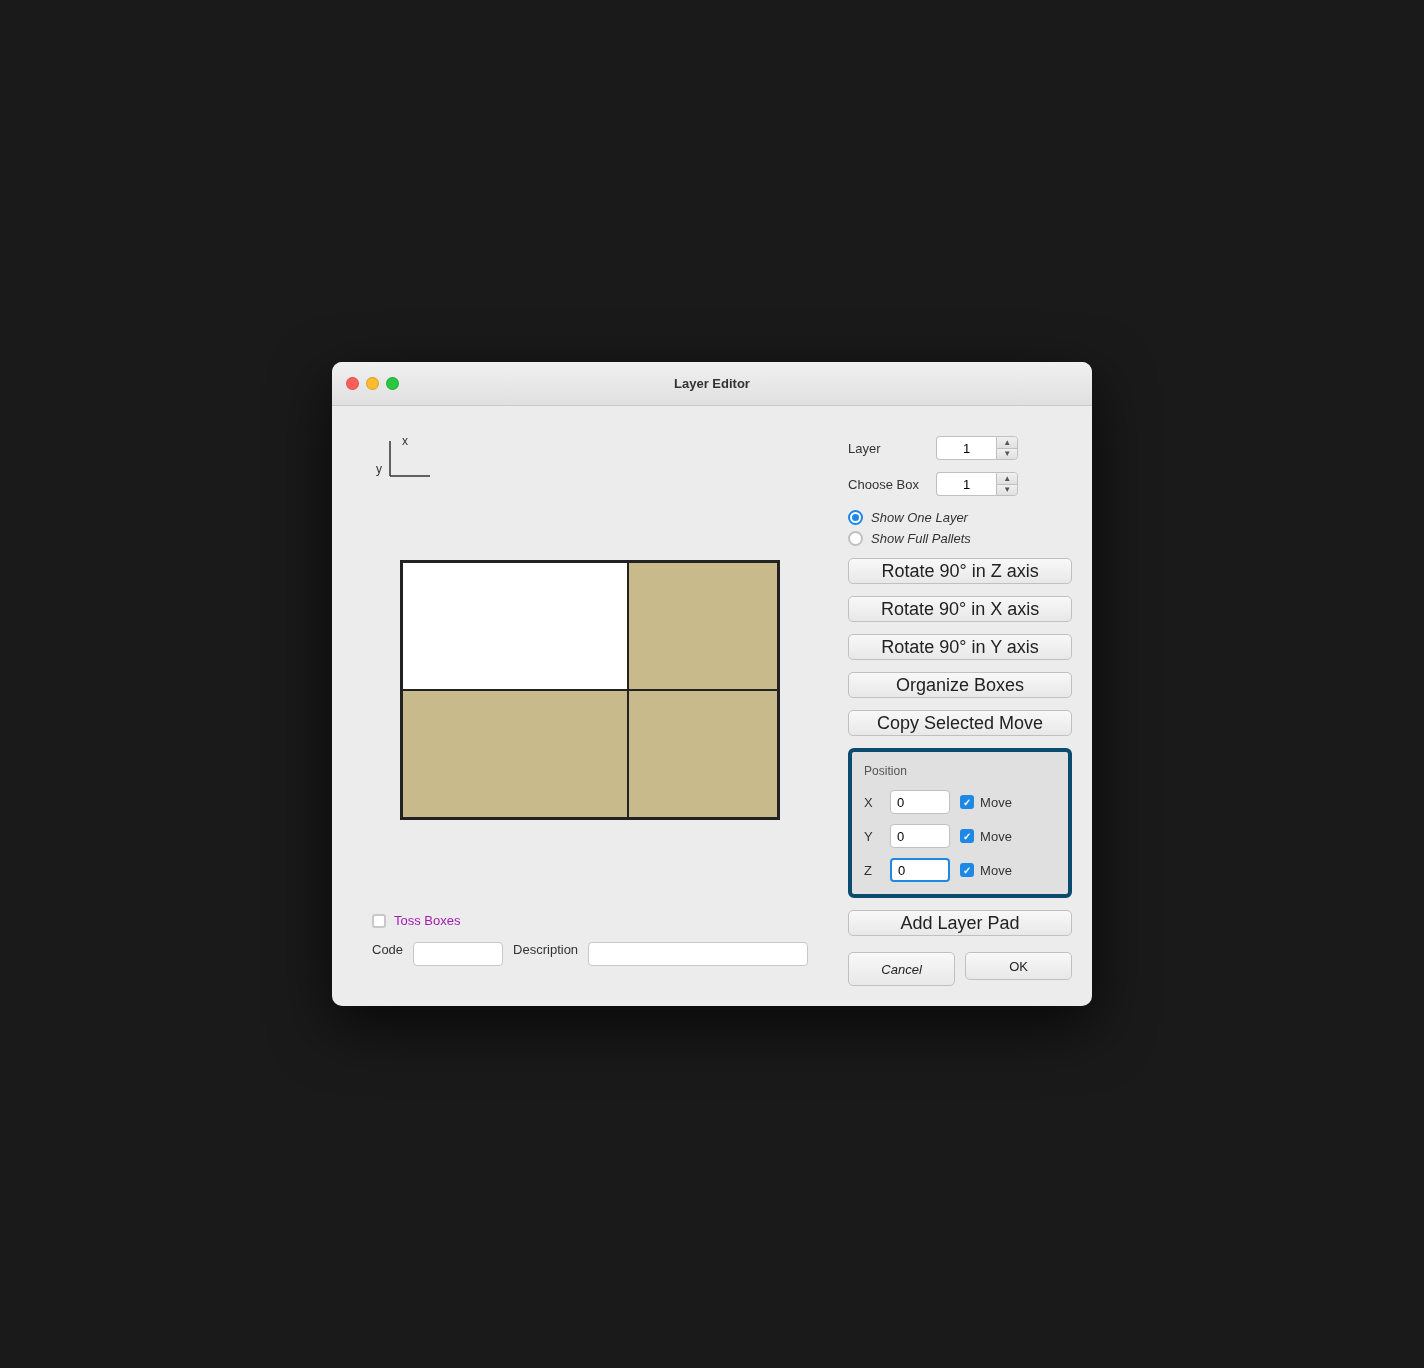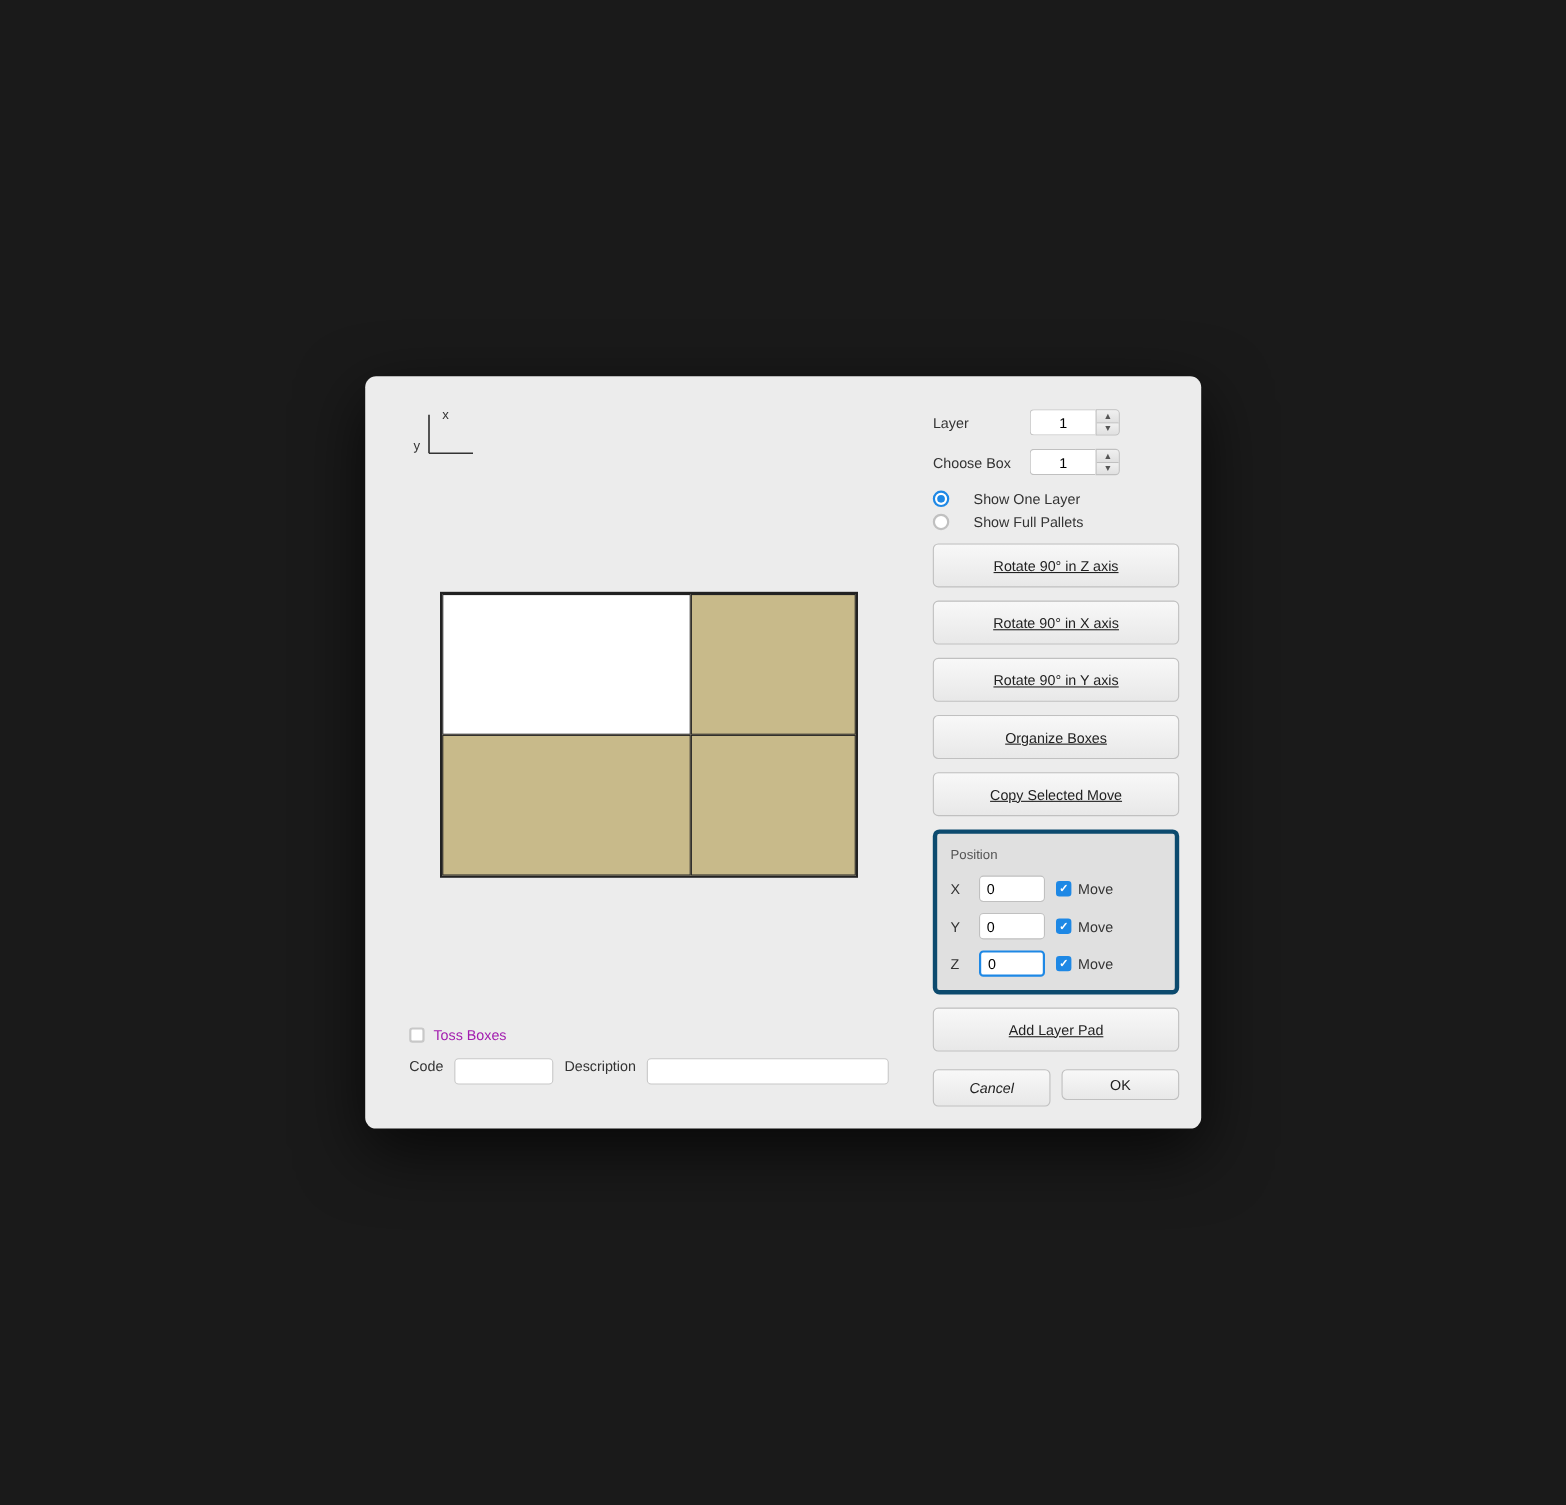--- a/index.html
+++ b/index.html
@@ -199,22 +199,23 @@
     }
     .radio-group {
       display: flex;
       flex-direction: column;
       gap: 6px;
       margin-top: 2px;
     }
     .radio-row {
       display: flex;
       align-items: center;
-      gap: 22px;
-      cursor: pointer;
+      gap: 8px;
+      cursor: pointer;
+      font-style: italic;
     }
     .radio-btn {
       width: 15px;
       height: 15px;
       border-radius: 50%;
       border: 2px solid #c0c0c0;
       display: flex;
       align-items: center;
       justify-content: center;
       background: #fff;
@@ -227,33 +228,32 @@
       width: 7px;
       height: 7px;
       border-radius: 50%;
       background: #1e88e5;
     }
     .radio-label {
       font-size: 13px;
       color: #333;
     }
     .action-btn {
-      height: 40px;
+      height: 26px;
       background: linear-gradient(to bottom, #f8f8f8, #e8e8e8);
       border: 1px solid #c0c0c0;
       border-radius: 5px;
-      font-size: 13px;
+      font-size: 18px;
       color: #222;
       cursor: pointer;
       width: 100%;
       text-align: center;
       display: flex;
       align-items: center;
       justify-content: center;
-      text-decoration: underline;
     }
     .position-box {
       background: #e0e0e0;
       border: 4px solid #0c4a6e;
       border-radius: 6px;
       padding: 12px;
       display: flex;
       flex-direction: column;
       gap: 10px;
     }
@@ -348,20 +348,28 @@
     .checkbox-label-text {
       font-size: 13px;
       color: #a21caf;
     }
   </style>
 </head>
 <body>
 
 <div class="window" data-interactable="false">
 
+  <div class="titlebar" data-interactable="false">
+    <div class="traffic-lights" data-interactable="false">
+      <div class="traffic-light tl-close" data-interactable="true"></div>
+      <div class="traffic-light tl-minimize" data-interactable="true"></div>
+      <div class="traffic-light tl-maximize" data-interactable="true"></div>
+    </div>
+    <span class="titlebar-title" data-interactable="false">Layer Editor</span>
+  </div>
 
   <div class="content" data-interactable="false">
 
     <div class="left-panel" data-interactable="false">
 
       <div class="axis-labels" data-interactable="false">
         <svg class="axis-lines" width="60" height="50" data-interactable="false">
           <line x1="10" y1="40" x2="10" y2="5" stroke="#333" stroke-width="1.5"></line>
           <line x1="10" y1="40" x2="50" y2="40" stroke="#333" stroke-width="1.5"></line>
         </svg>

